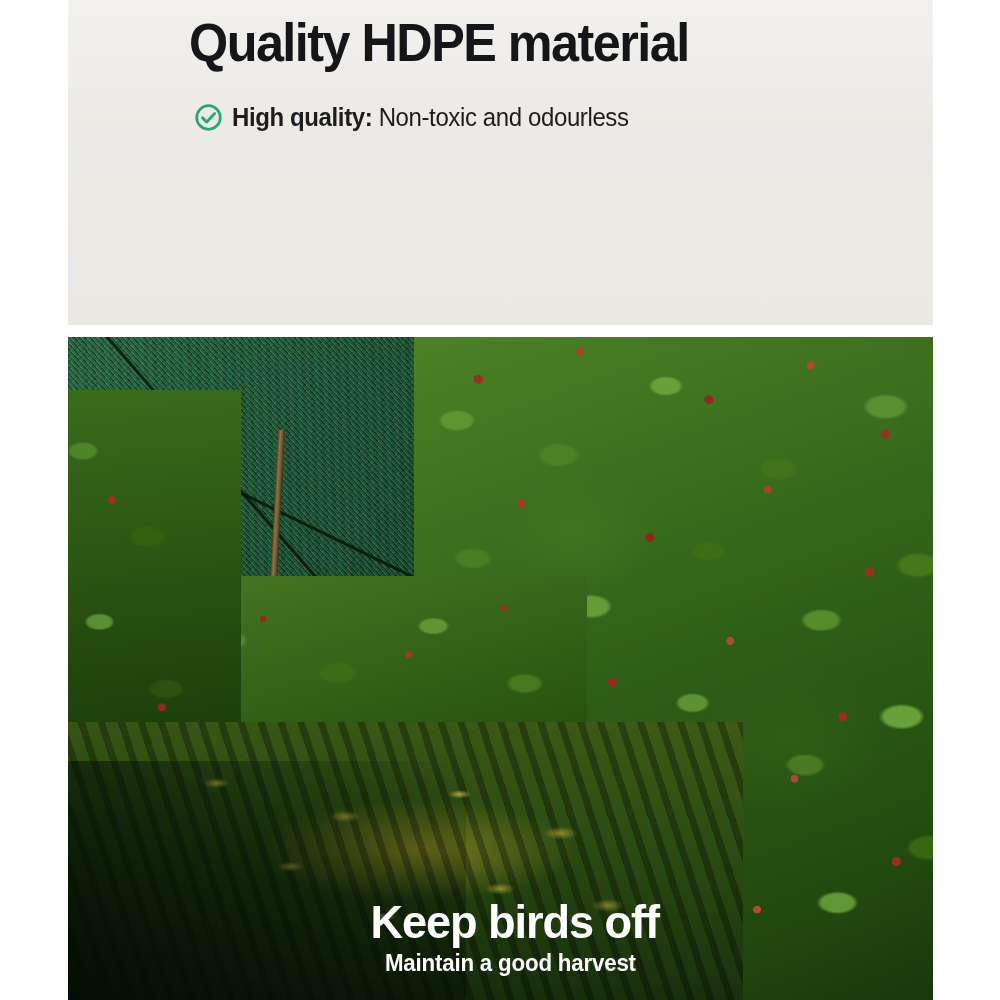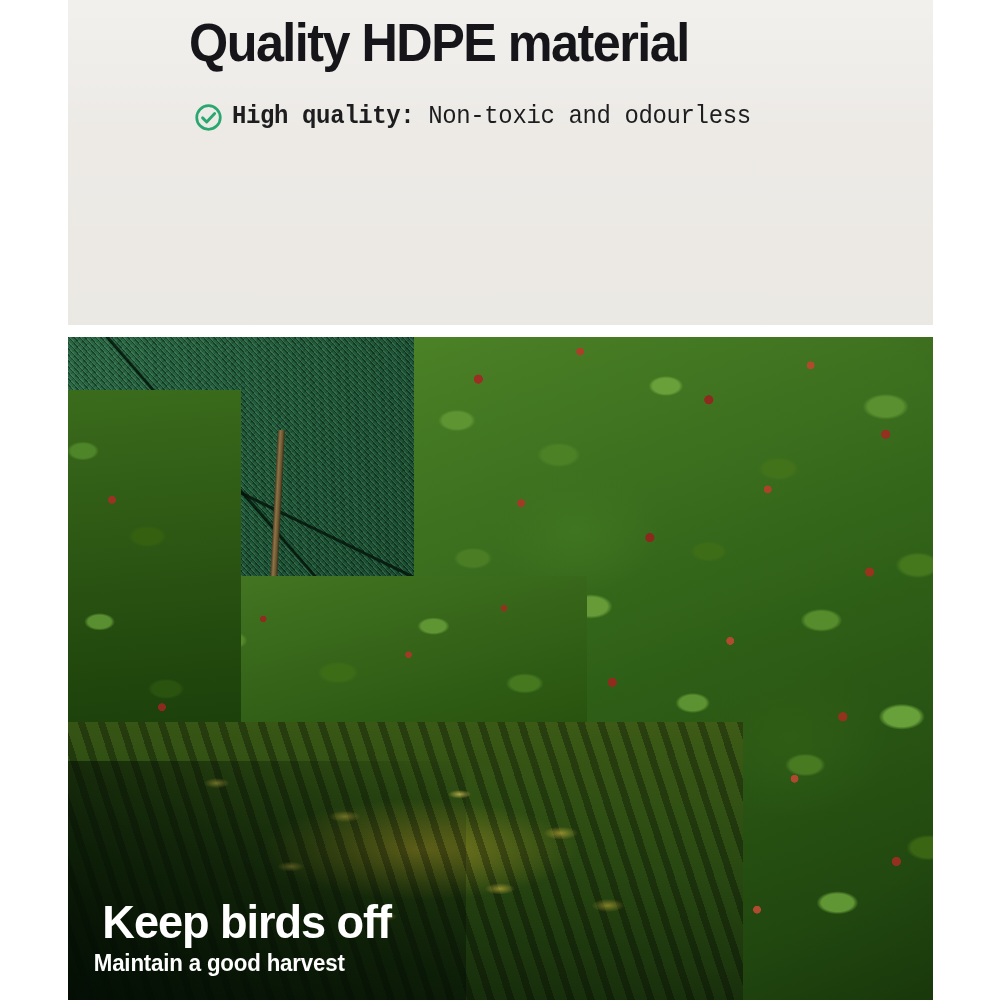--- a/index.html
+++ b/index.html
@@ -114,21 +114,20 @@
     font-family: "Liberation Sans", sans-serif;
     transform: scaleX(0.95);
     transform-origin: left top;
   }
 
   .feature-list {
     position: absolute;
     left: 126px;
     top: 90px;
     width: 800px;
-    font-family: Liberation Mono, monospace;
   }
   .feature-row {
     display: flex;
     align-items: center;
     height: 55px;
   }
   .check-icon {
     flex: 0 0 auto;
     width: 29px;
     height: 29px;
@@ -317,21 +316,21 @@
     inset: 0;
     background:
       radial-gradient(ellipse 120% 110% at 50% 42%, rgba(0,0,0,0) 52%, rgba(0,0,0,0.34) 100%);
   }
 
   .caption {
     position: absolute;
     right: 0px;
     bottom: 24px;
     width: 100%;
-    text-align: left;
+    text-align: center;
     padding-right: 6px;
     box-sizing: border-box;
   }
   .caption-title {
     font-size: 47px;
     line-height: 1.04;
     font-weight: 800;
     color: #ffffff;
     letter-spacing: -1.1px;
     white-space: nowrap;

